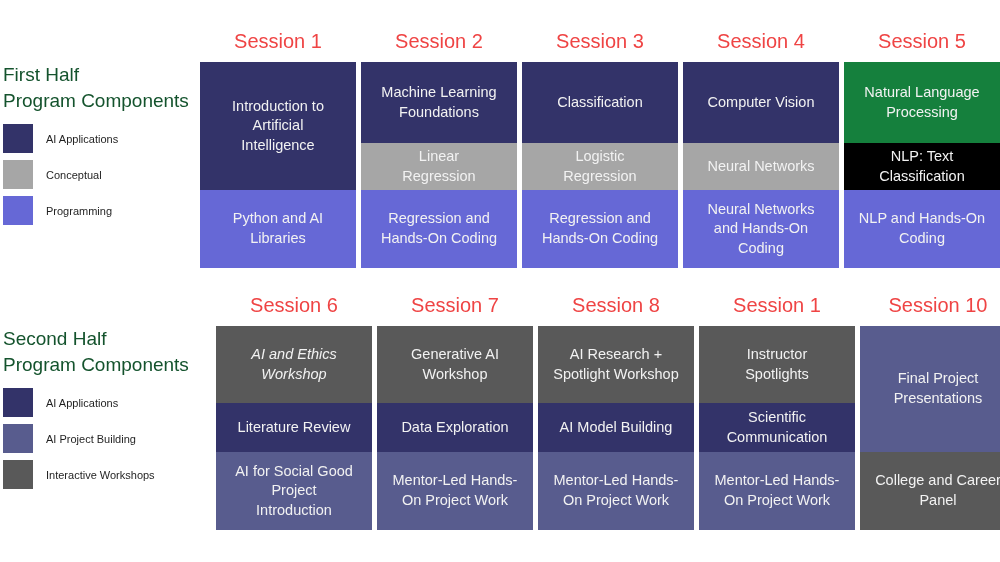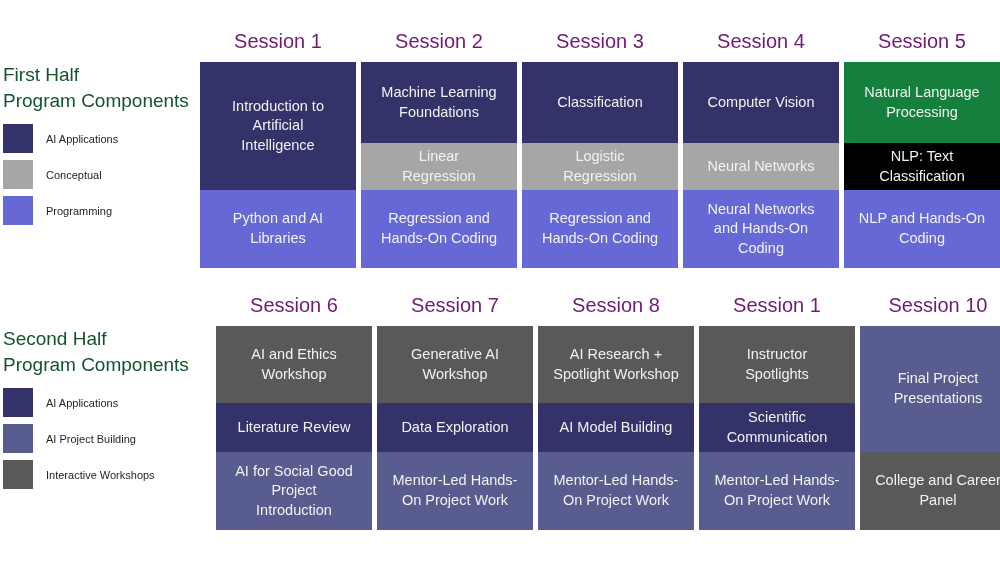--- a/index.html
+++ b/index.html
@@ -62,21 +62,21 @@
     display: grid;
     grid-template-columns: repeat(5, 156px);
     column-gap: 5px;
     height: 42px;
   }
   .session-header {
     display: flex;
     align-items: center;
     justify-content: center;
     font-size: 20px;
-    color: #701a75;
+    color: #ef4444;
   }
 
   .grid {
     display: grid;
     grid-template-columns: repeat(5, 156px);
     column-gap: 5px;
   }
   #half-0 .grid { grid-template-rows: 81px 47px 78px; }
   #half-1 .grid { grid-template-rows: 77px 49px 78px; }
 
@@ -177,21 +177,21 @@
     </section>
   <section id="half-1" class="half">
       <div class="headers">
         <div class="session-header">Session 6</div>
         <div class="session-header">Session 7</div>
         <div class="session-header">Session 8</div>
         <div class="session-header">Session 1</div>
         <div class="session-header">Session 10</div>
       </div>
       <div class="grid">
-        <div class="cell" style="background: rgb(89, 89, 89); grid-area: 1 / 1 / span 1;">AI and Ethics
+        <div class="cell" style="background: rgb(89, 89, 89); grid-area: 1 / 1 / span 1; font-style: italic;">AI and Ethics
 Workshop</div>
         <div class="cell" style="background: rgb(51, 51, 105); grid-area: 2 / 1 / span 1;">Literature Review</div>
         <div class="cell" style="background: rgb(88, 92, 142); grid-area: 3 / 1 / span 1;">AI for Social Good
 Project
 Introduction</div>
         <div class="cell" style="background: rgb(89, 89, 89); grid-area: 1 / 2 / span 1;">Generative AI
 Workshop</div>
         <div class="cell" style="background: rgb(51, 51, 105); grid-area: 2 / 2 / span 1;">Data Exploration</div>
         <div class="cell" style="background: rgb(88, 92, 142); grid-area: 3 / 2 / span 1;">Mentor-Led Hands-
 On Project Work</div>

